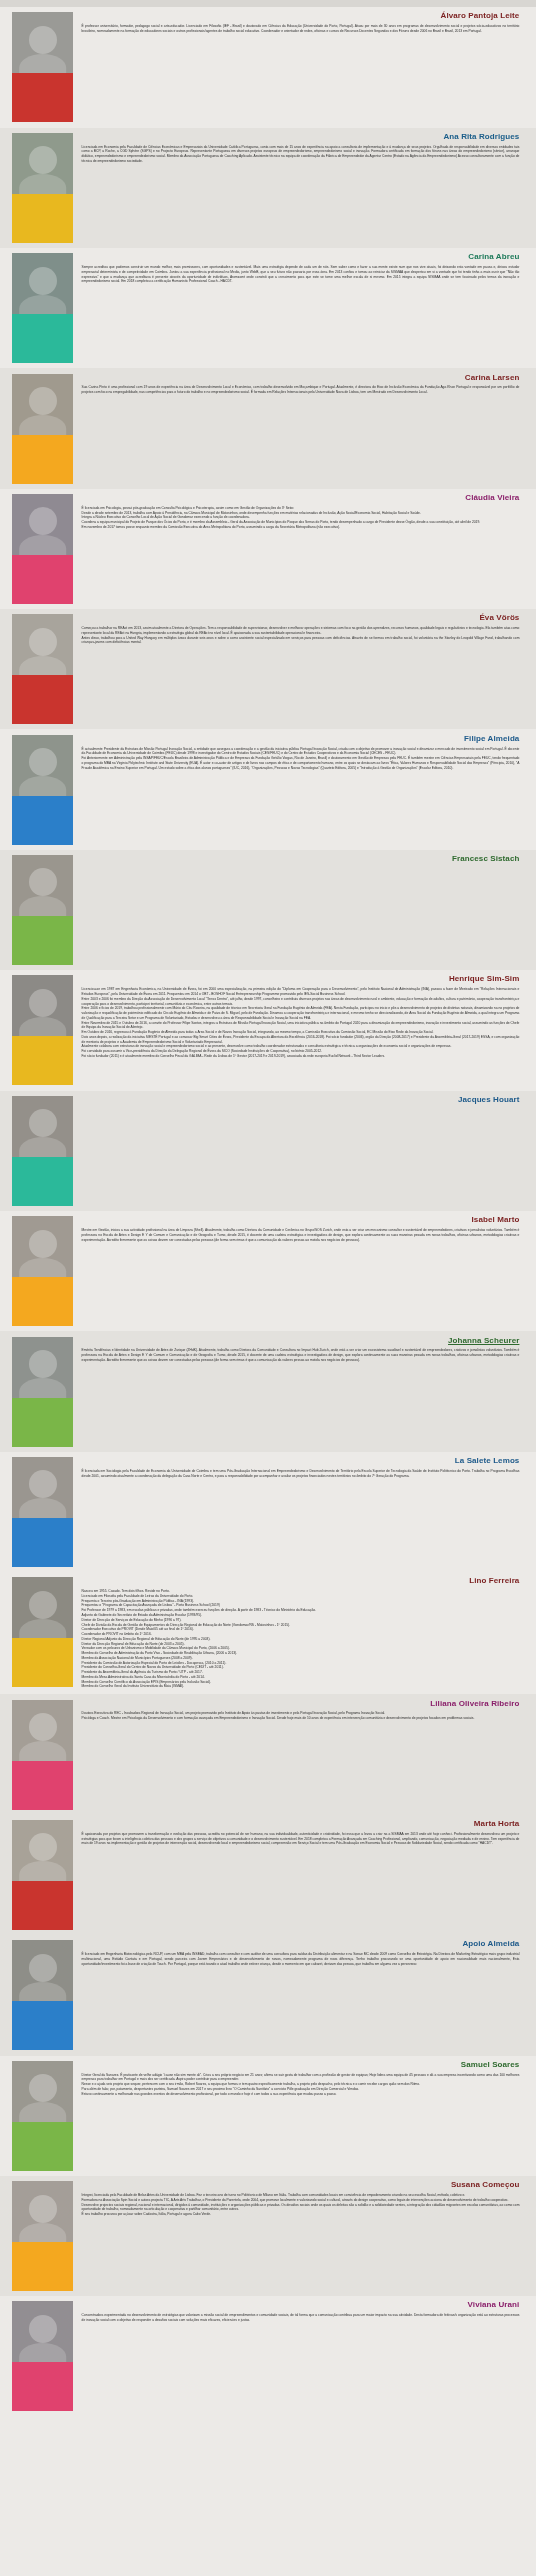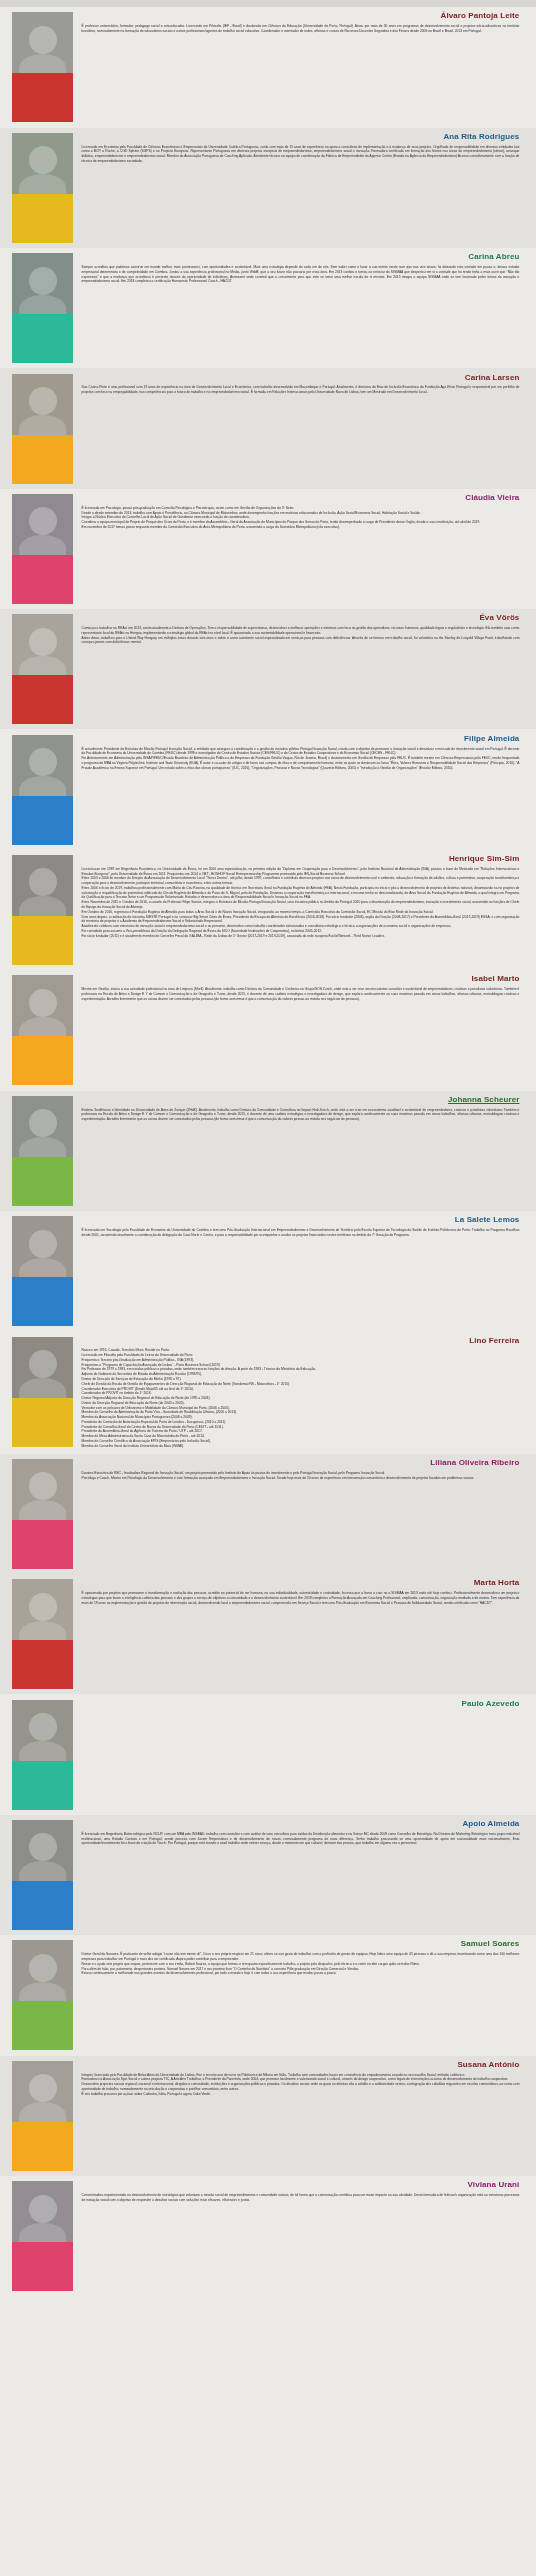--- a/index.html
+++ b/index.html
@@ -187,39 +187,65 @@
             <div class="body"></div>
           </div>
           <div class="swatch" style="background: rgb(43, 127, 201);"></div>
         </div>
         <div class="content">
           <h2 class="name" style="color: rgb(30, 90, 138);">Filipe Almeida</h2>
           <div class="bio">É actualmente Presidente da Estrutura de Missão Portugal Inovação Social, a entidade que assegura a coordenação e a gestão da iniciativa pública Portugal Inovação Social, criada com o objetivo de promover a inovação social e dinamizar o mercado de investimento social em Portugal. É docente da Faculdade de Economia da Universidade de Coimbra (FEUC) desde 1998 e investigador do Centro de Estudos Sociais (CES/FEUC) e do Centro de Estudos Cooperativos e da Economia Social (CECES - FEUC).
 Foi Anteriormente em Administração pela INSAP/FEUC/Escola Brasileira de Administração Pública e de Empresas da Fundação Getúlio Vargas, Rio de Janeiro, Brasil) e doutoramento em Gestão de Empresas pela FEUC. É também mestre em Ciências Empresariais pela FEUC, tendo frequentado o programa do MBA na Virginia Polytechnic Institute and State University (EUA). É autor e co-autor de artigos e de livros nas campos de ética e de comportamento humano, entre os quais se destacam ao livros "Ética, Valores Humanos e Responsabilidade Social das Empresas" (Principia, 2010), "A Fraude Académica na Ensino Superior em Portugal. Um estudo sobre a ética dos alunos portugueses" (IUC, 2016), "Organizações, Pessoas e Novas Tecnologias" (Quarteto Editora, 2005) e "Introdução à Gestão de Organizações" (Escolar Editora, 2010).</div>
         </div>
       </div>
+      <div class="speaker alt">
+        <div class="photo">
+          <div class="img" style="background: rgb(154, 150, 142);">
+            <div class="face"></div>
+            <div class="body"></div>
+          </div>
+          <div class="swatch" style="background: rgb(122, 182, 72);"></div>
+        </div>
+        <div class="content">
+          <h2 class="name" style="color: rgb(47, 106, 47);">Francesc Sistach</h2>
+          <div class="bio"></div>
+        </div>
+      </div>
       <div class="speaker">
         <div class="photo">
           <div class="img" style="background: rgb(140, 138, 134);">
             <div class="face"></div>
             <div class="body"></div>
           </div>
           <div class="swatch" style="background: rgb(232, 184, 31);"></div>
         </div>
         <div class="content">
           <h2 class="name" style="color: rgb(122, 31, 31);">Henrique Sim-Sim</h2>
           <div class="bio">Licenciou-se em 1987 em Engenharia Económica, na Universidade de Évora, foi em 2000 uma especialização, na primeira edição do "Diploma em Cooperação para o Desenvolvimento", pelo Instituto Nacional de Administração (INA), passou a fazer de Mestrado em "Relações Internacionais e Estudos Europeus", pela Universidade de Évora em 2011. Frequentou em 2014 o OBT - BOSHOF Social Entrepreneurship Programme promovido pelo IES-Social Business School.
 Entre 2003 e 2006 foi membro da Direção da Associação de Desenvolvimento Local "Terras Dentro", até julho, desde 1997, conselheiro e contribuiu diversos projetos nas áreas de desenvolvimento rural e ambiente, educação e formação de adultos, cultura e património, cooperação transfronteiriça e cooperação para o desenvolvimento, participei territorial, comunitária e económica, entre outros temais.
 Entre 2006 e fícios de 2019, trabalhou profissionalmente com Mário do Céu Roseira, na qualidade de técnico em Secretaria Geral na Fundação Eugénio de Almeida (FEA). Nesta Fundação, participou no inicio e pôs a desenvolvimento de projetos de distintas naturais, dinamizando na no projetos de valorização e requalificação de património edificado do Círculo Eugênio de Almeida e de Paiva de S. Miguel, pelo de Fundação. Dinamou a cooperação transfronteiriça e internacional, e mesmo tenho se direcionalizando, de Área Social da Fundação Eugénio de Almeida, a qual integra um Programa de Qualificação para a Terceira Setor e um Programa de Voluntariado, Estudou e desenvolveu a área de Responsabilidade Social e Inovação Social na FEA.
 Entre Novembro de 2015 e Outubro de 2016, a convite do Professor Filipe Santos, integrou a Estrutura de Missão Portugal Inovação Social, uma iniciativa pública na âmbito do Portugal 2020 para a dinamização do empreendedorismo, inovação e investimento social, assumindo as funções de Chefe de Equipa da Inovação Social de Alentejo.
 Em Outubro de 2016, regressou à Fundação Eugénio de Almeida para todas a Área Social e de Novos Inovação Social, integrando, ao mesmo tempo, a Comissão Executiva da Comissão Social, EC Missão do Eixo Rede da Inovação Social.
 Dois anos depois, a realização da iniciativa SIESTÉ Portugal e ao convocar Big Smart Cities de Évora, Presidente da Escapa da Abertura da Excelência (2016-2018). Foi sócio fundador (2006), orgão da Direção (2008-2017) e Presidente da Assembleia-Geral (2017-2019) ESSA, e com organização de mentoria de projetos e a Academia de Empreendedorismo Social e Voluntariado Empresarial.
 Atualmente colabora com estruturas de inovação social e empreendedorismo social e ao presente, desenvolve como trabalho coordenador estruturadas e consultoria estratégica e técnica a organizações de economia social e organizações de empresas.
 Foi convidado para assumir a Vice-presidência da Direção da Delegação Regional de Évora da SICO (Sociedade Instituições de Cooperativa), no biénio 2005-2012.
 Foi sócio fundador (2011) e é atualmente membro do Conselho Fiscal da GALIMA - Rede da Lisboa de 1º Gestor (2017-2019 e 2019-2019), associada da rede europeia Euclid Network - Third Sector Leaders.</div>
+        </div>
+      </div>
+      <div class="speaker alt">
+        <div class="photo">
+          <div class="img" style="background: rgb(148, 144, 138);">
+            <div class="face"></div>
+            <div class="body"></div>
+          </div>
+          <div class="swatch" style="background: rgb(43, 185, 154);"></div>
+        </div>
+        <div class="content">
+          <h2 class="name" style="color: rgb(30, 90, 138);">Jacques Houart</h2>
+          <div class="bio"></div>
         </div>
       </div>
       <div class="speaker">
         <div class="photo">
           <div class="img" style="background: rgb(160, 154, 146);">
             <div class="face"></div>
             <div class="body"></div>
           </div>
           <div class="swatch" style="background: rgb(244, 168, 31);"></div>
         </div>
@@ -307,33 +333,20 @@
             <div class="face"></div>
             <div class="body"></div>
           </div>
           <div class="swatch" style="background: rgb(201, 52, 46);"></div>
         </div>
         <div class="content">
           <h2 class="name" style="color: rgb(122, 31, 31); padding-left: 32px;">Marta Horta</h2>
           <div class="bio">É apaixonada por projetos que promovem a transformação e evolução das pessoas, acredita no potencial de ser humano, na sua individualidade, autenticidade e criatividade, foi essa que a levou a criar na a SISMAA em 2013 onde até hoje conheci. Profissionalmente desenvolveu um projeto e estratégias para que foram a inteligência coletiva das pessoas e dos grupos a serviço de objetivos a comunidade e o desenvolvimento sustentável. Em 2018 completou a Formação Avançada em Coaching Profissional, ampliando, comunicação, negociação mediada e de ensino. Tem experiência de mais de 19 anos na implementação e gestão de projetos de intervenção social, desenvolvendo local e empreendedorismo social, compreensão em Serviço Social e tem uma Pós-Graduação em Economia Social e Pessoas de Solidariedade Social, sendo certificada como "HACDT".</div>
         </div>
       </div>
-      <div class="speaker">
-        <div class="photo">
-          <div class="img" style="background: rgb(148, 148, 140);">
-            <div class="face"></div>
-            <div class="body"></div>
-          </div>
-          <div class="swatch" style="background: rgb(43, 185, 154);"></div>
-        </div>
-        <div class="content">
-          <h2 class="name" style="color: rgb(30, 122, 90);">Paulo Azevedo</h2>
-          <div class="bio"></div>
-        </div>
-      </div>
       <div class="speaker alt">
         <div class="photo">
           <div class="img" style="background: rgb(142, 142, 136);">
             <div class="face"></div>
             <div class="body"></div>
           </div>
           <div class="swatch" style="background: rgb(43, 127, 201);"></div>
         </div>
         <div class="content">
           <h2 class="name" style="color: rgb(30, 90, 138);">Apoio Almeida</h2>
@@ -358,21 +371,21 @@
       </div>
       <div class="speaker alt">
         <div class="photo">
           <div class="img" style="background: rgb(164, 158, 152);">
             <div class="face"></div>
             <div class="body"></div>
           </div>
           <div class="swatch" style="background: rgb(244, 168, 31);"></div>
         </div>
         <div class="content">
-          <h2 class="name" style="color: rgb(122, 31, 31);">Susana António</h2>
+          <h2 class="name" style="color: rgb(122, 31, 31);">Susana Começou</h2>
           <div class="bio">Integrei, licenciada pela Faculdade de Belas Artes da Universidade de Lisboa. Fez o terceiro ano de turno no Politécnico de Milano em Itália. Trabalha com comunidades locais em convivência de empoderamento criando na seu escolha Social, método, coletivo e.
 Formadora na Associação Spin Social e autora projecta TIC, A Arts Arts Trabalhar, o Presidente da Parentela, onde 2004, que promove localmente e valorizando social e cultural, através do design cooperativo, como legais de intervenções acciona de desenvolvimento de trabalho cooperativo.
 Desenvolve projectos sociais regional, nacional e internacional, dirigidos à comunidade, instituições e organizações públicas e privadas. Os desafios sociais onde os quais os deleitas são a solidão e a solidariedade sentes, a integração dos cidadãos migrantes em escolas comunitárias, ao como com oportunidade de trabalho, nomeadamente na articulação e cooperativa e partilhar comunitário, entre outros.
 É seu trabalho procurou por açúcar sobre Cadastra, Itália, Portugal e agora Cabo Verde.</div>
         </div>
       </div>
       <div class="speaker">
         <div class="photo">
           <div class="img" style="background: rgb(146, 142, 146);">
             <div class="face"></div>

